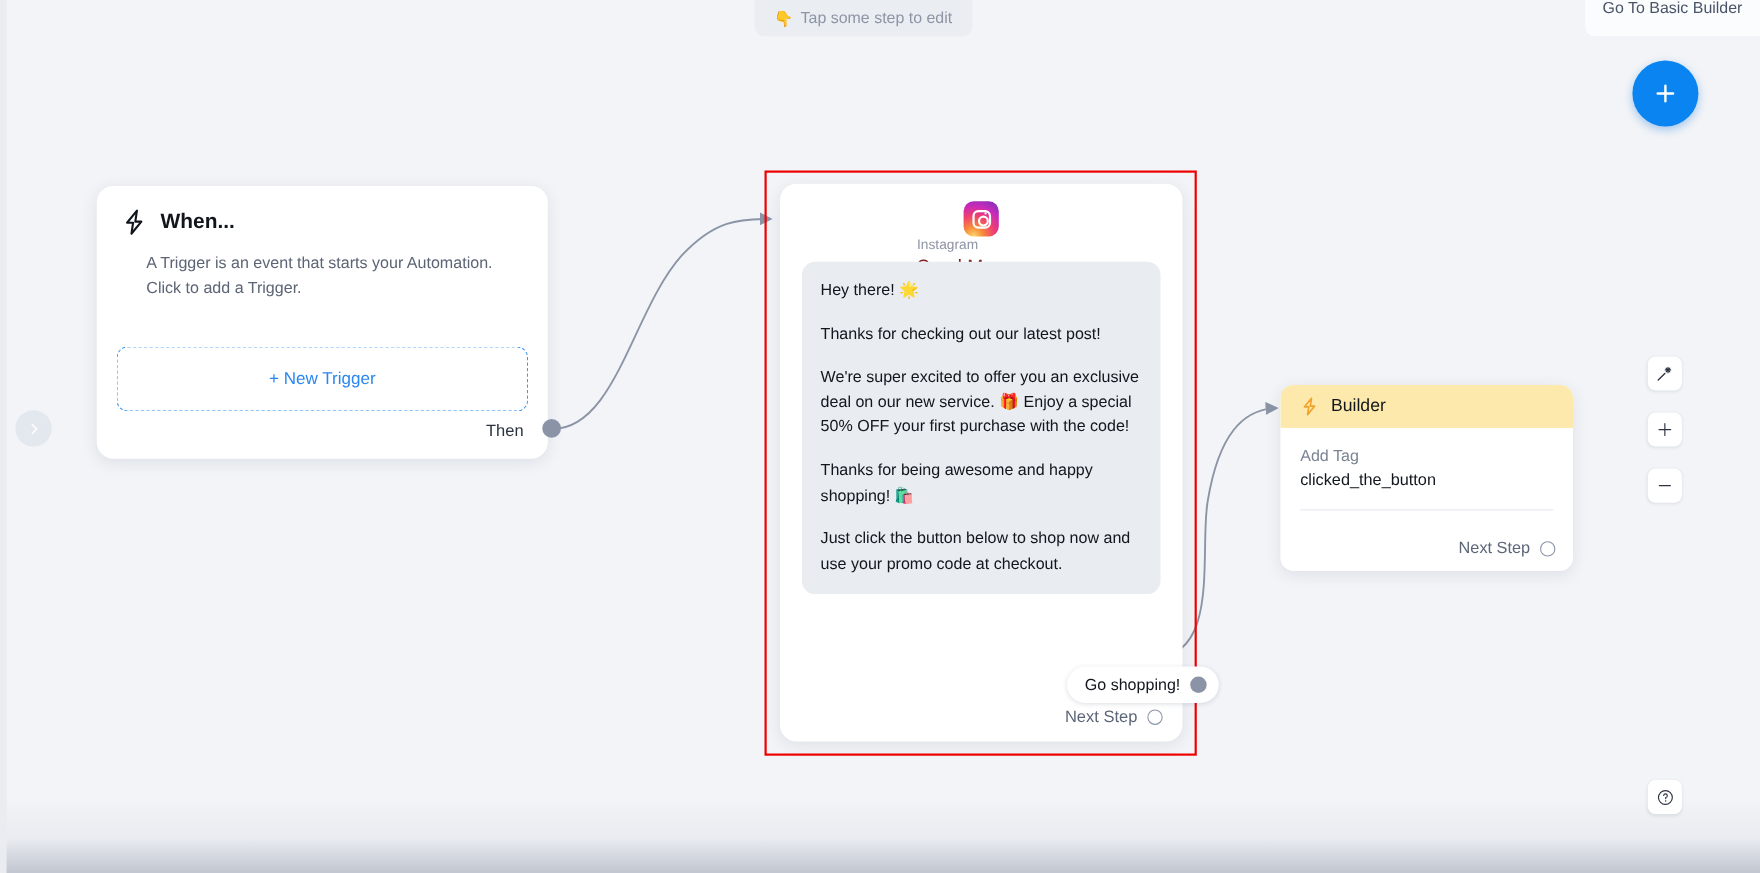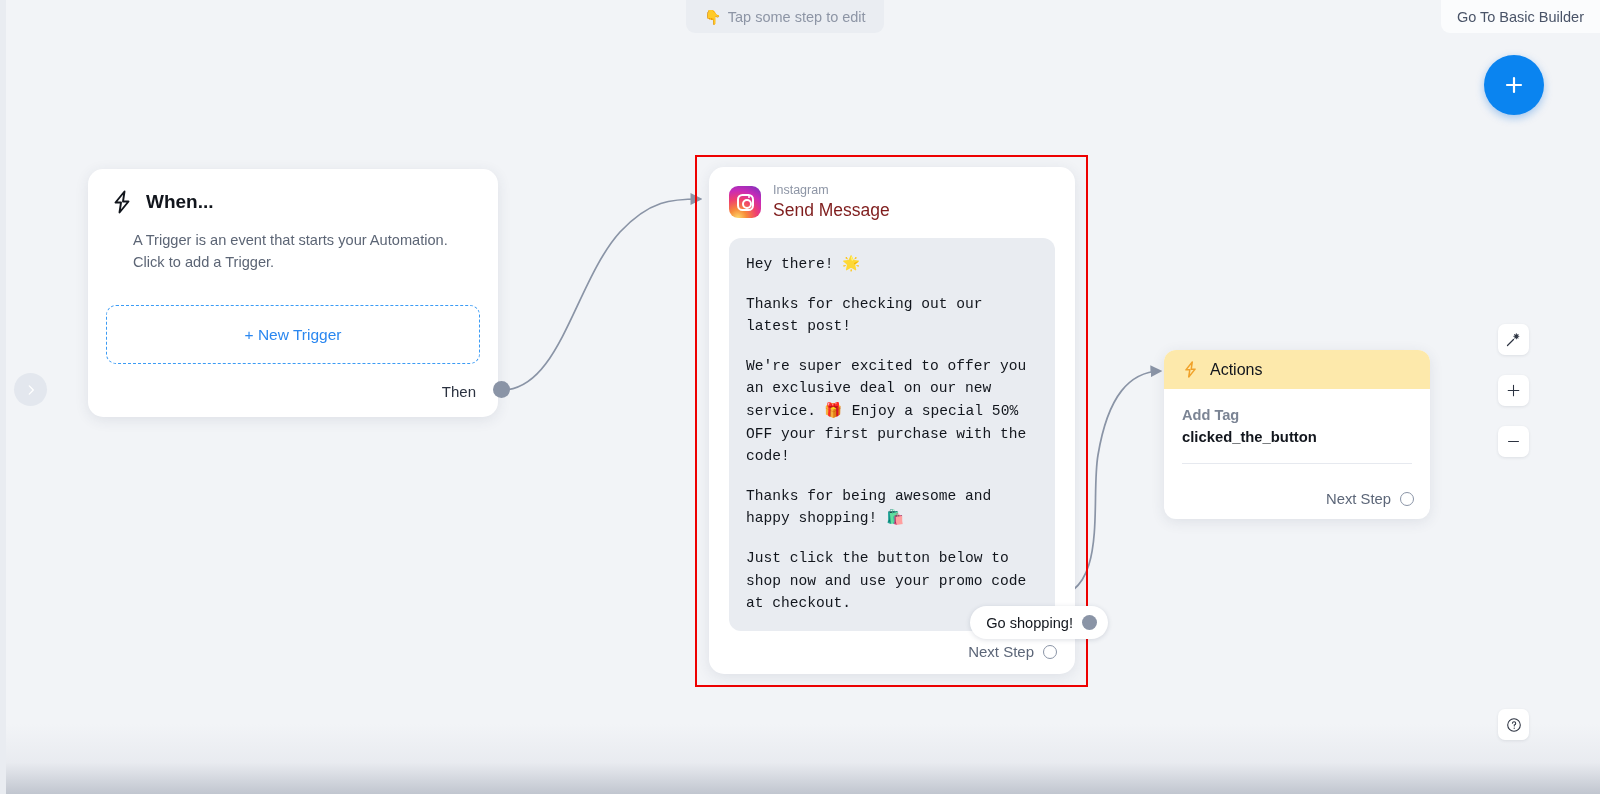--- a/index.html
+++ b/index.html
@@ -44,21 +44,21 @@
   }
   .tap-hint .emoji { font-size: 14px; line-height: 1; }
 
   
   .basic-builder {
     position: absolute; right: 0px; top: 0px;
     height: 33px;
     padding: 0 16px;
     background: #fbfcfd;
     border-radius: 0 0 0 9px;
-    display: flex; align-items: center;
+    display: flex; 
     color: #4a5468;
     font-size: 14.5px;
     cursor: pointer;
     z-index: 30;
   }
 
   
   .fab {
     position: absolute; left: 1484px; top: 55px;
     width: 60px; height: 60px; border-radius: 50%;
@@ -110,21 +110,21 @@
     display: flex; align-items: center; gap: 12px;
     padding: 20px 22px 0 22px;
     font-weight: bold;
   }
   .trigger-head .title { font-size: 19px; color: #11151c; }
   .trigger-desc {
     padding: 14px 22px 0 22px;
     font-size: 14.6px; line-height: 1.52; color: #5c6575; margin-left: 23px;
   }
   .new-trigger {
-    position: absolute; left: 18px; top: 136px;
+    position: absolute; left: 18px; top: 146px;
     width: 374px; height: 59px;
     border: 1.6px dashed #3b9bf5;
     border-radius: 10px;
     display: flex; align-items: center; justify-content: center;
     color: #2a87f0; font-size: 15.5px;
     cursor: pointer;
     background: #fff;
   }
   .then-label {
     position: absolute; right: 22px; bottom: 17px;
@@ -142,21 +142,21 @@
 
   
   .msg-node {
     position: absolute; left: 709px; top: 167px;
     width: 366px; height: 507px;
     background: #ffffff;
     border-radius: 15px;
     box-shadow: 0 3px 14px rgba(45,58,85,0.10);
     z-index: 10;
   }
-  .msg-head { display: flex; align-items: center; gap: 12px; padding: 16px 20px 0 20px; }
+  .msg-head { display: flex; align-items: center; padding: 16px 20px 0 20px; flex-direction: column; }
   .ig-icon {
     width: 32px; height: 32px; border-radius: 9px;
     flex: 0 0 32px;
     background: radial-gradient(circle at 28% 100%, #fdd86c 0%, #f78c3a 22%, #ef3f6f 48%, #c92bb7 70%, #7232bd 100%);
     display: flex; align-items: center; justify-content: center;
   }
   .ig-icon .ring { width: 17px; height: 17px; border: 2.1px solid #fff; border-radius: 5.5px; position: relative; }
   .ig-icon .ring:before {
     content: ""; position: absolute; left: 3.6px; top: 3.6px;
     width: 6.2px; height: 6.2px; border: 2.0px solid #fff; border-radius: 50%;
@@ -169,21 +169,21 @@
   .msg-head-text .msg-title { font-size: 17.5px; color: #7f1d1d; line-height: 1.3; }
 
   .bubble {
     position: absolute; left: 20px; top: 71px;
     width: 326px;
     background: #e9ecf1;
     border-radius: 12px;
     padding: 15px 17px 16px 17px;
     font-size: 14.6px; line-height: 1.55; color: #12161d;
   }
-  .bubble p { margin: 0 0 17px 0; font-family: Liberation Mono, monospace; }
+  .bubble p { margin: 0 0 17px 0; }
   .bubble p:last-child { margin-bottom: 0; }
 
   .go-shop {
     position: absolute; right: -33px; top: 439px;
     height: 33px;
     background: #ffffff;
     border-radius: 17px;
     box-shadow: 0 1px 5px rgba(45,58,85,0.16);
     display: flex; align-items: center; gap: 9px;
     padding: 0 11px 0 16px;
@@ -210,21 +210,21 @@
     z-index: 10;
     overflow: hidden;
   }
   .actions-head {
     height: 39px;
     background: #fde9ab;
     display: flex; align-items: center; gap: 11px;
     padding: 0 18px;
   }
   .actions-head .label { font-size: 16px; color: #11151c; }
-  .actions-body { padding: 16px 18px 0 18px; font-weight: bold; }
+  .actions-body { padding: 16px 18px 0 18px; }
   .actions-body .tag-label { font-size: 14.6px; color: #7b8494; line-height: 1.45; }
   .actions-body .tag-value { font-size: 14.8px; color: #12161d; line-height: 1.5; }
   .actions-sep { position: absolute; left: 18px; right: 18px; top: 113px; height: 1px; background: #e6e9ef; }
   .actions-next {
     position: absolute; right: 16px; bottom: 12px;
     display: flex; align-items: center; gap: 9px;
     font-size: 14.8px; color: #5c6678; cursor: pointer;
   }
 </style>
 </head>
@@ -340,21 +340,21 @@
       <span>Next Step</span>
       <span class="ring-open"></span>
     </div>
   </div>
 
   <div class="actions-card">
     <div class="actions-head">
       <svg width="17" height="19" viewBox="0 0 24 26">
         <path d="M14.5 2.5 L5.5 13.5 L11 13.5 L9.5 23.5 L18.5 12.5 L13 12.5 Z" fill="none" stroke="#f0a22a" stroke-width="2.1" stroke-linejoin="round"></path>
       </svg>
-      <span class="label">Actions</span>
+      <span class="label">Builder</span>
     </div>
     <div class="actions-body">
       <div class="tag-label">Add Tag</div>
       <div class="tag-value">clicked_the_button</div>
     </div>
     <div class="actions-sep"></div>
     <div class="actions-next">
       <span>Next Step</span>
       <span class="ring-open"></span>
     </div>

